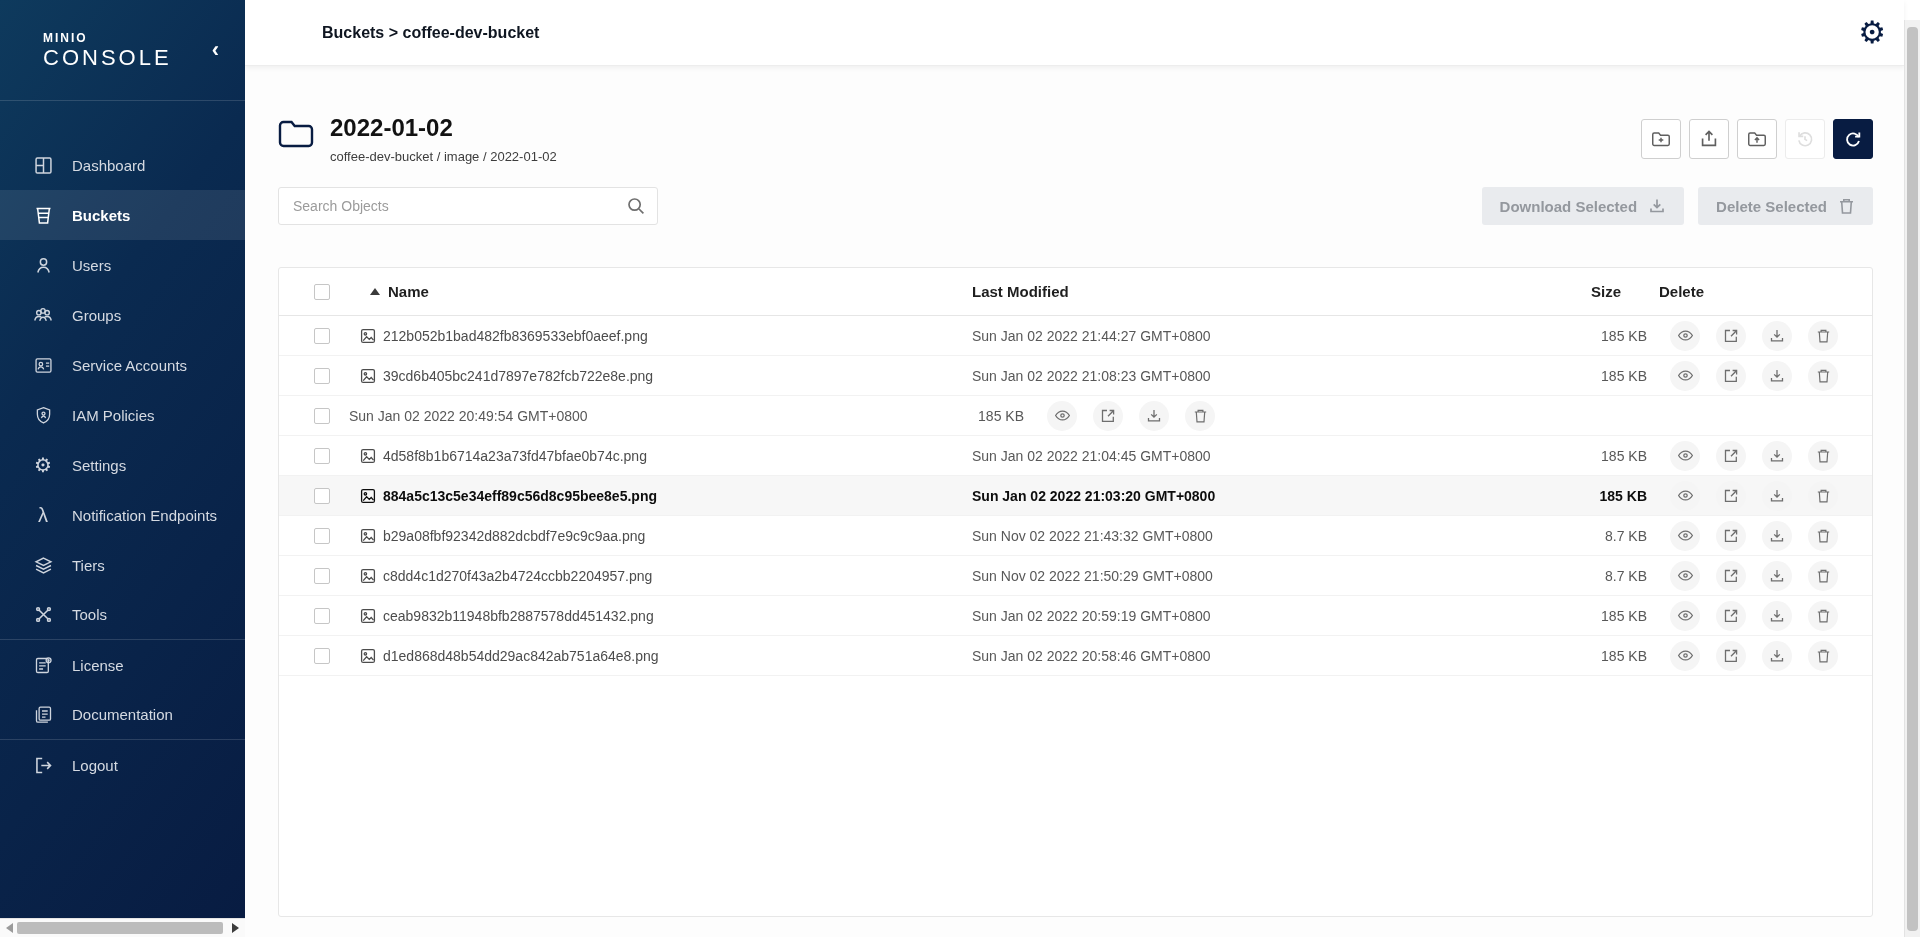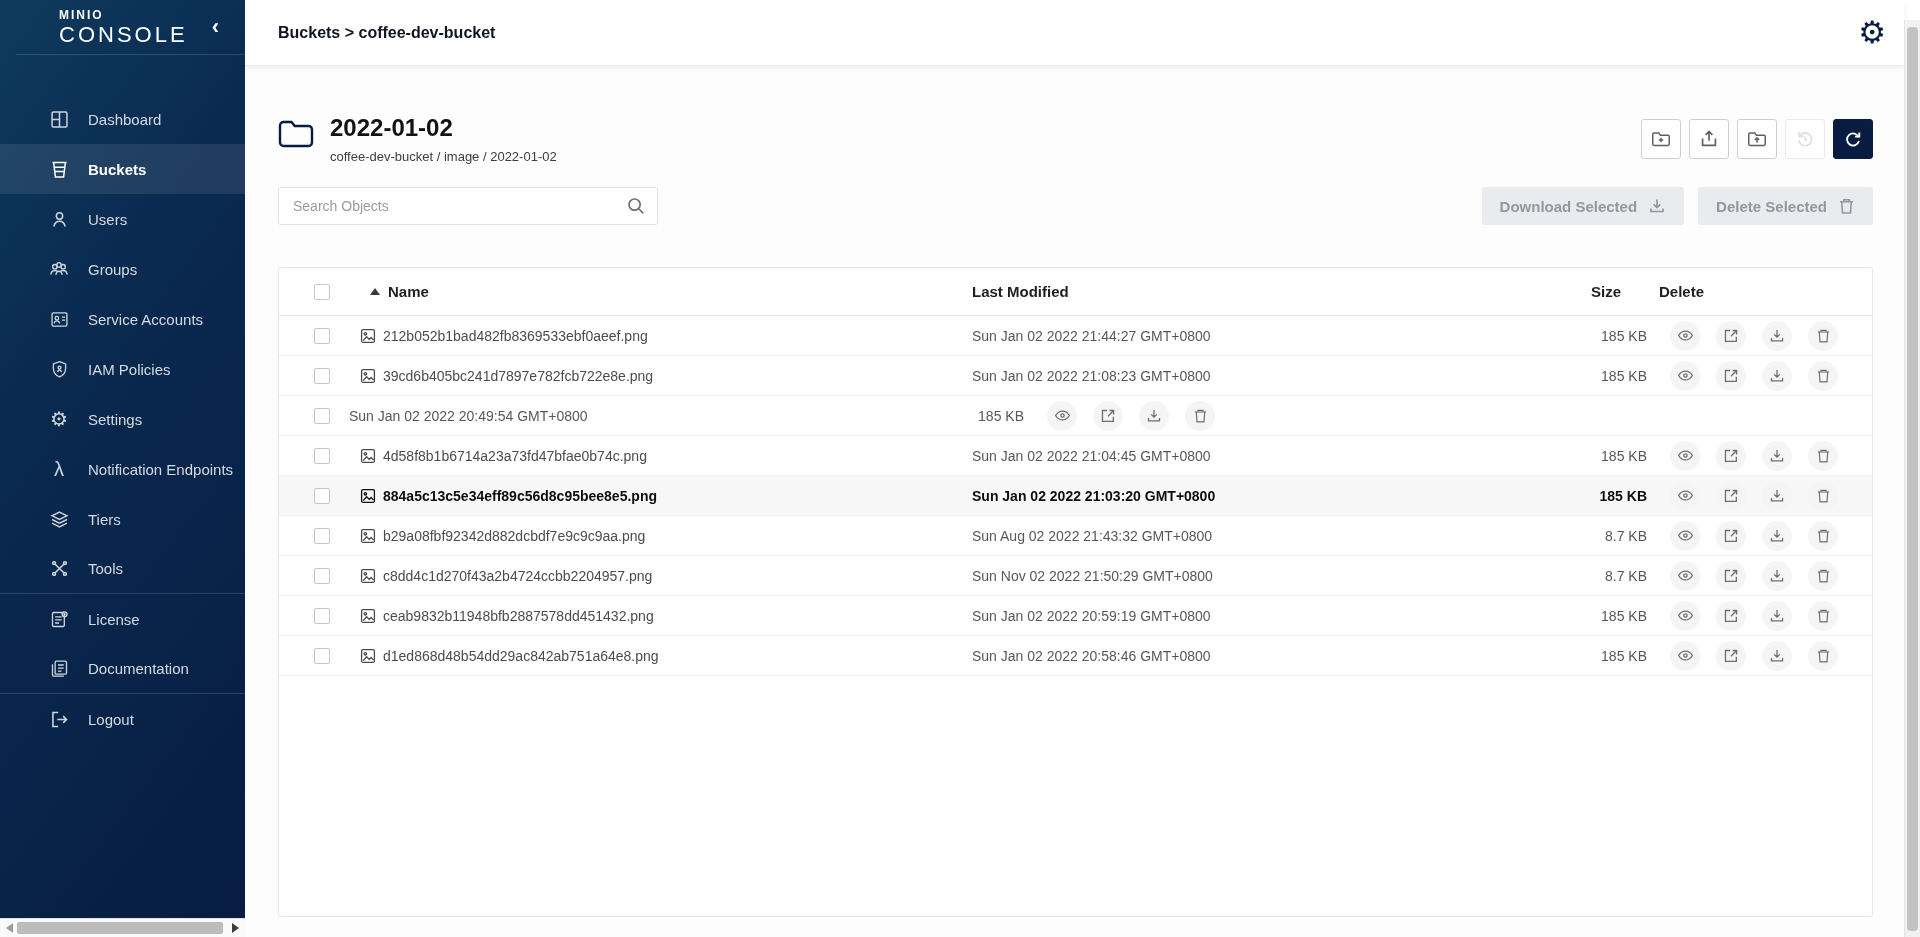--- a/index.html
+++ b/index.html
@@ -3,28 +3,28 @@
 <meta charset="utf-8">
 <style>
   * { margin:0; padding:0; box-sizing:border-box; }
   html,body { width:1920px; height:937px; overflow:hidden; font-family:"Liberation Sans",sans-serif; background:#fff; }
   body { position:relative; }
   svg { display:block; }
 
   
   .sidebar { position:absolute; left:0; top:0; width:245px; height:918px;
     background:linear-gradient(127deg,#0e3a5d 0%,#0a2a50 35%,#081c42 100%); z-index:3; color:#e7eaef; }
-  .logo-row { height:55px; display:flex; align-items:center; justify-content:space-between;
-    padding:0 20px 0 43px; border-bottom:1px solid rgba(255,255,255,.14);margin-left:16px; }
+  .logo-row { height:101px; display:flex; align-items:center; justify-content:space-between;
+    padding:0 20px 0 43px; border-bottom:1px solid rgba(255,255,255,.14); }
   .logo-txt { line-height:1; }
   .logo-top { font-size:12px; font-weight:700; letter-spacing:2px; color:#fff; }
   .logo-bottom { font-size:22px; font-weight:400; letter-spacing:3px; color:#fff; margin-top:3px; }
   .collapse { color:#fff; font-size:22px; font-weight:700; cursor:pointer; line-height:1; padding:2px 6px; }
   .menu { padding-top:39px; }
-  .s-item { height:50px; display:flex; align-items:center; padding-left:48px; cursor:pointer;
+  .s-item { height:50px; display:flex; align-items:center; padding-left:32px; cursor:pointer;
     color:#d5dae2; font-size:15px; }
   .s-item.active { background:rgba(255,255,255,.09); color:#fff; font-weight:700; }
   .s-item.divided { border-bottom:1px solid rgba(255,255,255,.14); }
   .s-icon { width:22px; height:22px; margin-right:18px; display:flex; align-items:center; justify-content:center;
     color:#cfd5de; font-size:20px; line-height:1; }
   .s-item.active .s-icon { color:#fff; }
 
   
   .h-scrollbar { position:absolute; left:0; bottom:0; width:245px; height:19px; background:#fafafa;
     border-top:1px solid #e4e4e4; z-index:4; display:flex; align-items:center; }
@@ -33,21 +33,21 @@
   .h-arrow.right { border-left:7px solid #3c3c3c; margin-left:auto; margin-right:6px; }
   .h-thumb { position:absolute; left:17px; width:206px; top:3px; bottom:3px; background:#bcbcbc; border-radius:2px; }
   .v-scrollbar { position:absolute; right:0; top:20px; bottom:0; width:16px; background:#f1f1f1;
     border-left:1px solid #e3e3e3; z-index:5; }
   .v-thumb { position:absolute; left:2px; right:2px; top:7px; bottom:6px; background:#c2c2c2; border-radius:4px; }
 
   
   .topbar { position:absolute; left:245px; top:0; right:16px; height:66px; background:#fff;
     border-bottom:1px solid #ededed; box-shadow:0 2px 5px rgba(0,0,0,.06); display:flex; align-items:center;
     justify-content:space-between; padding:0 18px 0 33px; z-index:2; }
-  .breadcrumb { font-size:16px; font-weight:700; color:#0f1621; cursor:pointer; }
+  .breadcrumb { font-size:16px; font-weight:700; color:#0f1621; cursor:pointer;margin-left:44px; }
   .gear-btn { color:#081c42; font-size:31px; line-height:1; cursor:pointer; }
 
   
   .main { position:absolute; left:245px; top:66px; right:16px; bottom:0; background:#fdfdfd;
     padding:49px 31px 0 33px; }
 
   .folder-row { display:flex; justify-content:space-between; align-items:flex-start; }
   .folder-head { display:flex; align-items:flex-start; }
   .folder-ico { color:#081c42; margin-right:16px; margin-top:4px; }
   .folder-title { font-size:24px; font-weight:700; color:#121212; line-height:1.1; }
@@ -604,21 +604,21 @@
         <div class="cell c-name">
           <span class="file-ico">
             <svg width="16" height="16" viewBox="0 0 16 16" fill="none" stroke="currentColor" stroke-width="1.3">
               <rect x="1.6" y="1.6" width="12.8" height="12.8" rx="1.5"></rect>
               <circle cx="5.4" cy="5.8" r="1.2"></circle>
               <path d="M3.2 12.6l3.4-3.9 2.7 2.7 1.9-1.9 2.3 2.7"></path>
             </svg>
           </span>
           <span>b29a08fbf92342d882dcbdf7e9c9c9aa.png</span>
         </div>
-        <div class="cell c-mod">Sun Aug 02 2022 21:43:32 GMT+0800</div>
+        <div class="cell c-mod">Sun Nov 02 2022 21:43:32 GMT+0800</div>
         <div class="cell c-size">8.7 KB</div>
         <div class="cell c-opts">
           <span class="opt-btn">
             <span>
               <svg width="17" height="17" viewBox="0 0 16 16" fill="none" stroke="currentColor" stroke-width="1.2">
                 <path d="M1.5 8S4 3.8 8 3.8 14.5 8 14.5 8 12 12.2 8 12.2 1.5 8 1.5 8z"></path>
                 <circle cx="8" cy="8" r="1.6"></circle>
               </svg>
             </span>
           </span>

